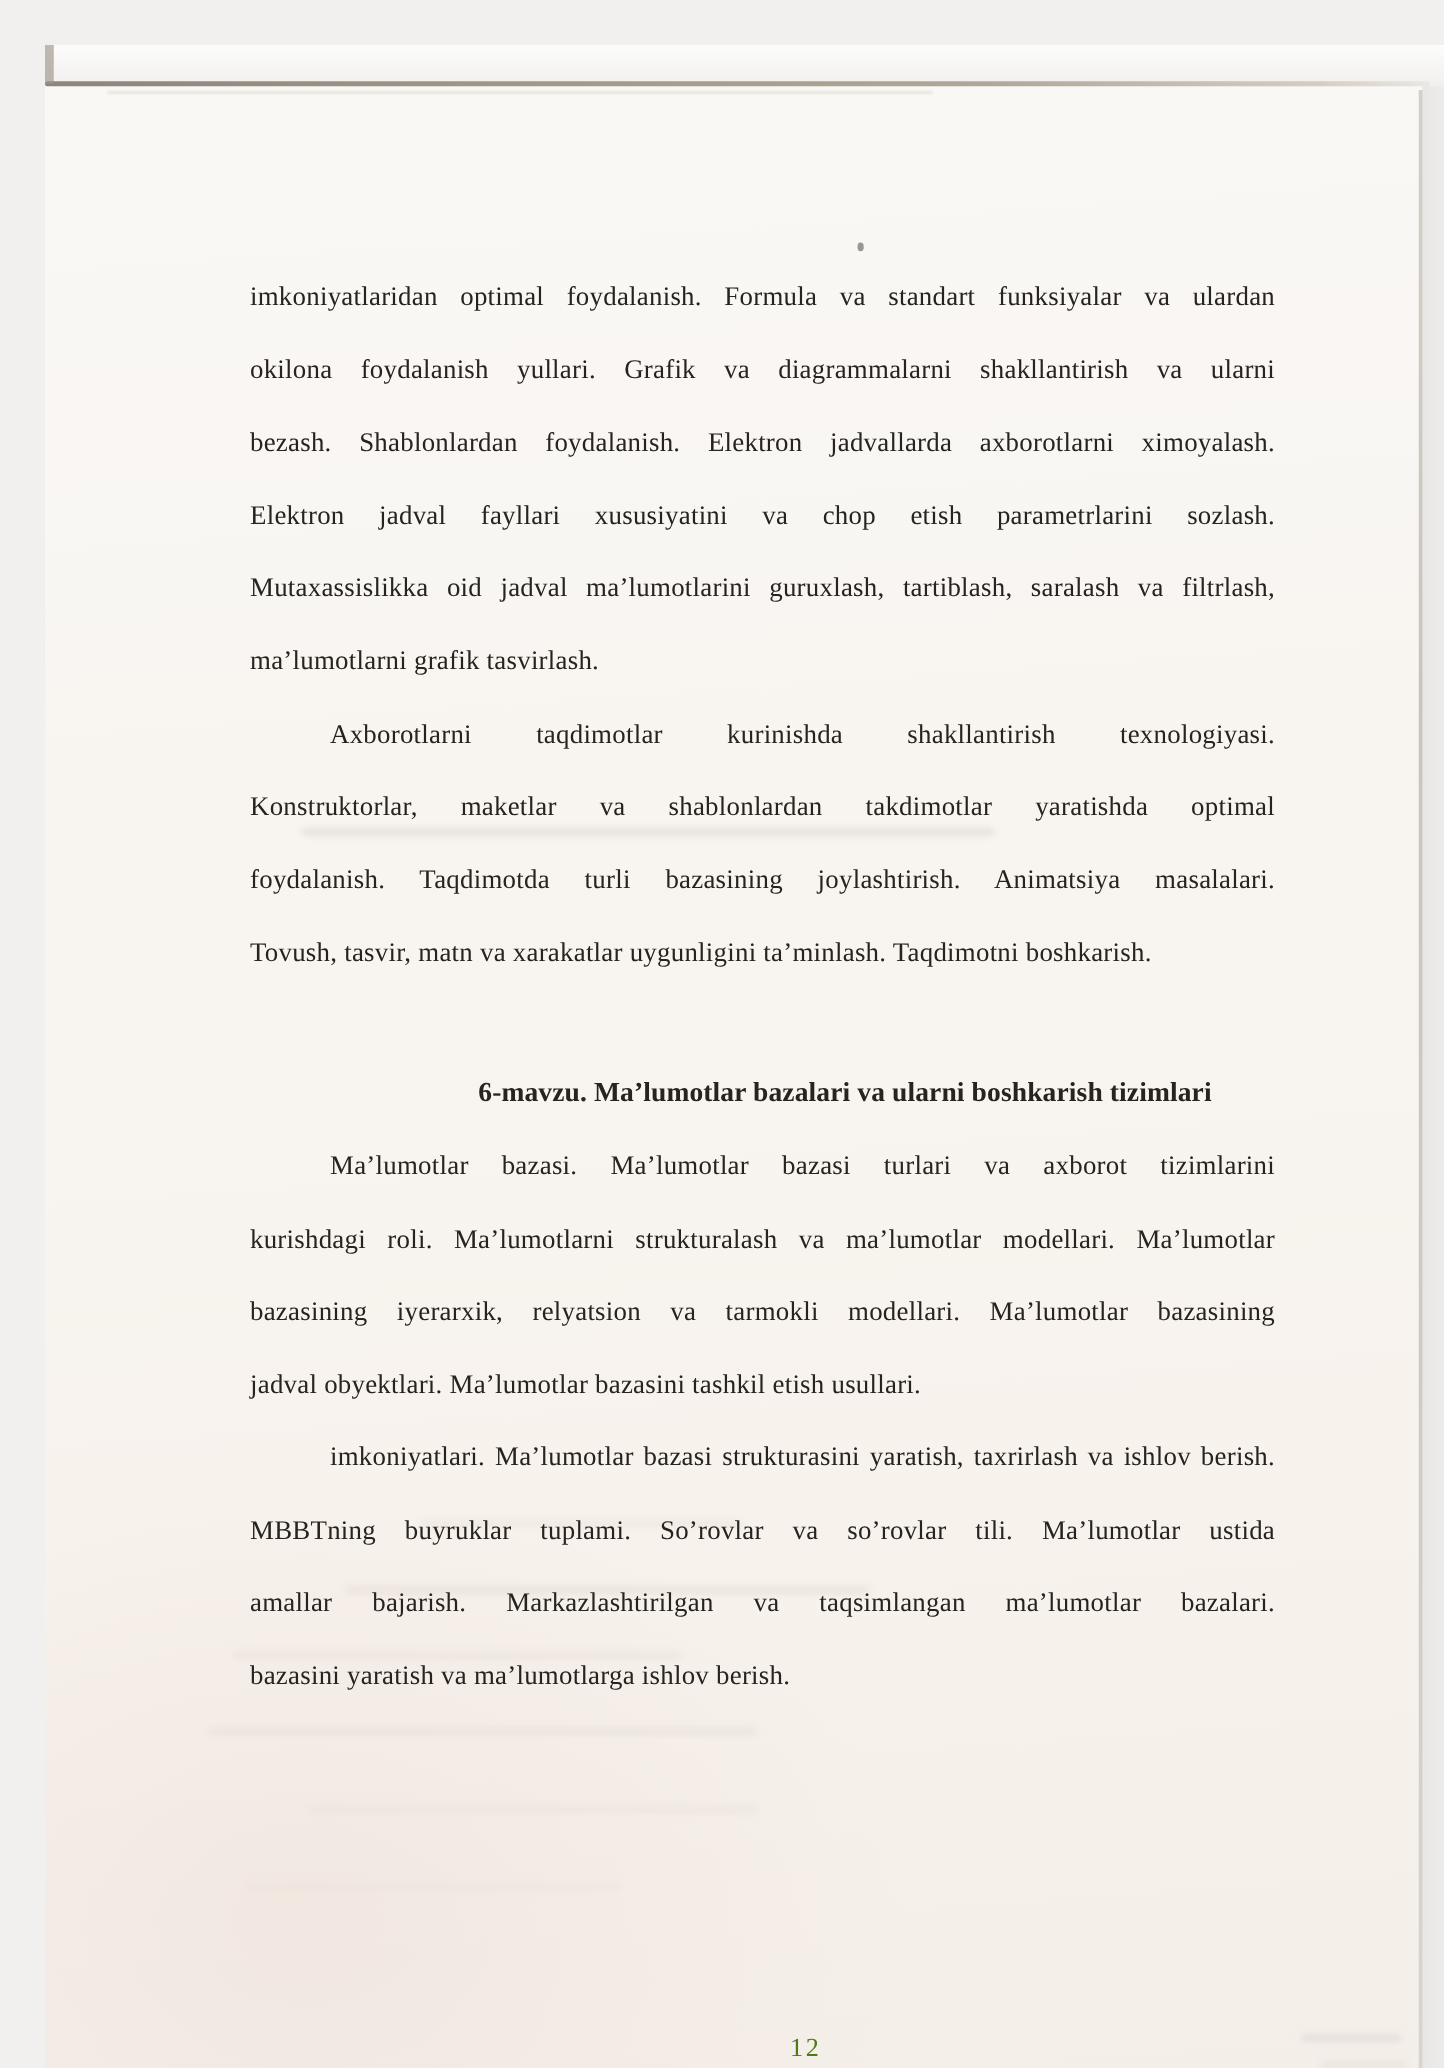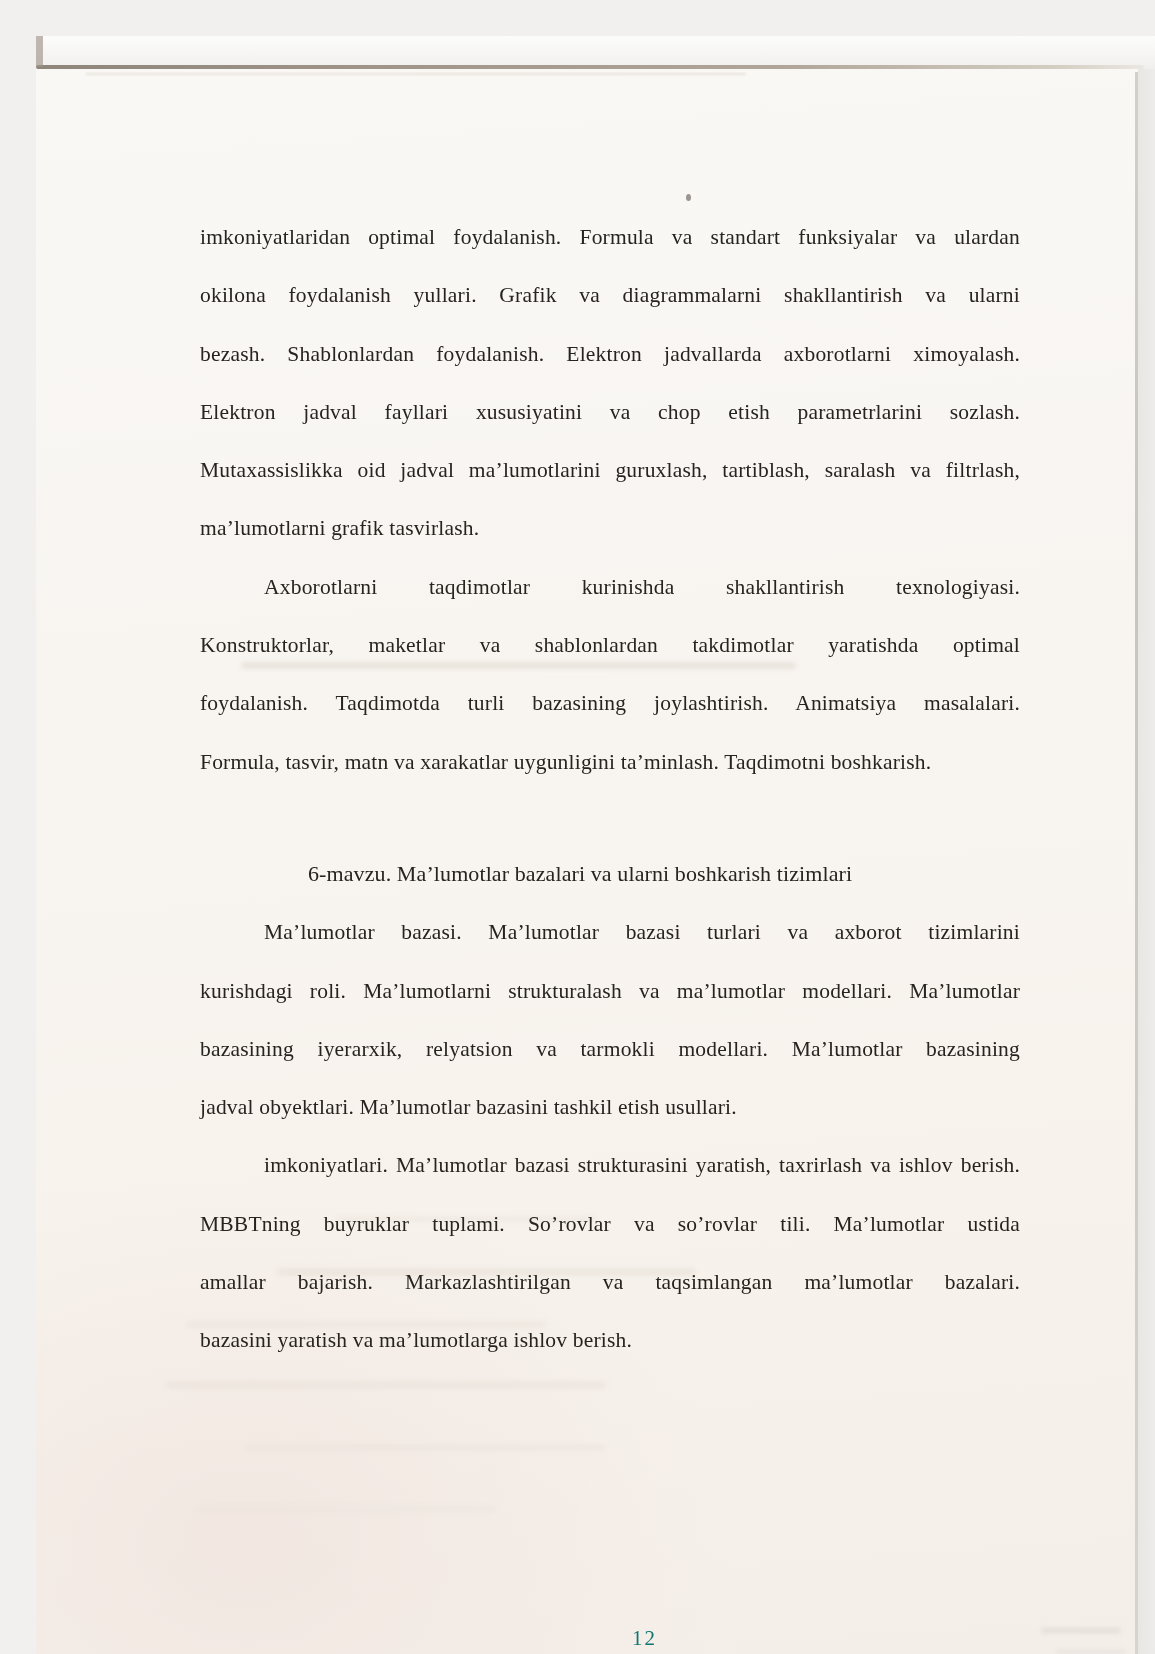--- a/index.html
+++ b/index.html
@@ -71,28 +71,29 @@
     color: #27241f;
     letter-spacing: 0.2px;
   }
   .line { text-align: justify; text-align-last: justify; }
   .paragraph .line:last-child { text-align-last: left; }
   .paragraph.indent .line:first-child { text-indent: 64px; }
   .heading {
     margin-top: 66px;
     margin-left: 132px;
     width: 736px;
-    font-weight: normal;
+    font-weight: bold;
     font-size: 22px;
+    text-align: center;
     letter-spacing: 0.1px;
   }
   .page-number {
     position: absolute; left: 596px; top: 1590px;
     z-index: 7;
-    font-size: 21px; color: #0f766e; letter-spacing: 2px;
+    font-size: 21px; color: #4d7c0f; letter-spacing: 2px;
   }
 
   
   .speck {
     position: absolute; left: 650px; top: 158px;
     width: 5px; height: 7px; border-radius: 50%;
     background: #837d75; opacity: 0.8; z-index: 7;
   }
   .smudge { position: absolute; z-index: 6; border-radius: 4px; filter: blur(2.5px); }
   .s1 { left: 205px; top: 626px;  width: 555px; height: 7px; background: #dcd5ca; opacity: .55; }
@@ -134,21 +135,21 @@
       <div class="line">okilona foydalanish yullari. Grafik va diagrammalarni shakllantirish va ularni</div>
       <div class="line">bezash. Shablonlardan foydalanish. Elektron jadvallarda axborotlarni ximoyalash.</div>
       <div class="line">Elektron jadval fayllari xususiyatini va chop etish parametrlarini sozlash.</div>
       <div class="line">Mutaxassislikka oid jadval ma’lumotlarini guruxlash, tartiblash, saralash va filtrlash,</div>
       <div class="line">ma’lumotlarni grafik tasvirlash.</div>
     </div>
     <div class="paragraph indent">
       <div class="line">Axborotlarni taqdimotlar kurinishda shakllantirish texnologiyasi.</div>
       <div class="line">Konstruktorlar, maketlar va shablonlardan takdimotlar yaratishda optimal</div>
       <div class="line">foydalanish. Taqdimotda turli bazasining joylashtirish. Animatsiya masalalari.</div>
-      <div class="line">Formula, tasvir, matn va xarakatlar uygunligini ta’minlash. Taqdimotni boshkarish.</div>
+      <div class="line">Tovush, tasvir, matn va xarakatlar uygunligini ta’minlash. Taqdimotni boshkarish.</div>
     </div>
     <div class="heading">6-mavzu. Ma’lumotlar bazalari va ularni boshkarish tizimlari</div>
     <div class="paragraph indent">
       <div class="line">Ma’lumotlar bazasi. Ma’lumotlar bazasi turlari va axborot tizimlarini</div>
       <div class="line">kurishdagi roli. Ma’lumotlarni strukturalash va ma’lumotlar modellari. Ma’lumotlar</div>
       <div class="line">bazasining iyerarxik, relyatsion va tarmokli modellari. Ma’lumotlar bazasining</div>
       <div class="line">jadval obyektlari. Ma’lumotlar bazasini tashkil etish usullari.</div>
     </div>
     <div class="paragraph indent">
       <div class="line">imkoniyatlari. Ma’lumotlar bazasi strukturasini yaratish, taxrirlash va ishlov berish.</div>

